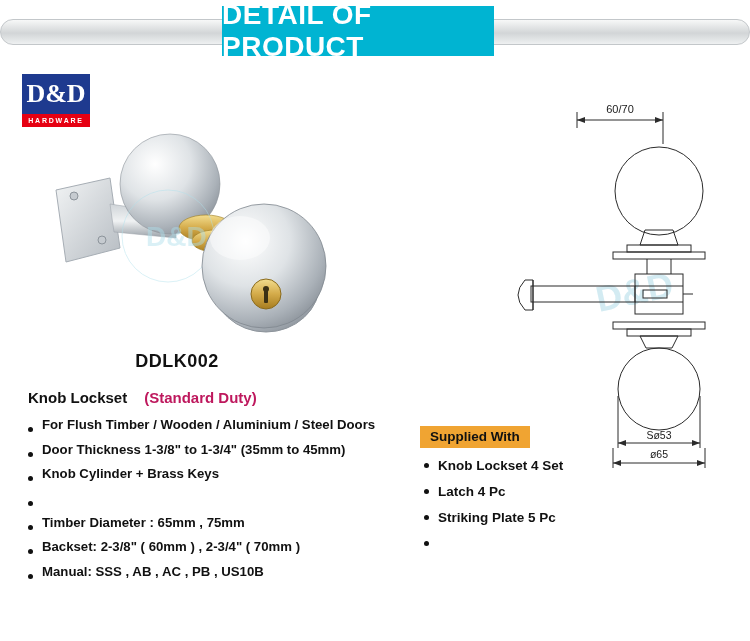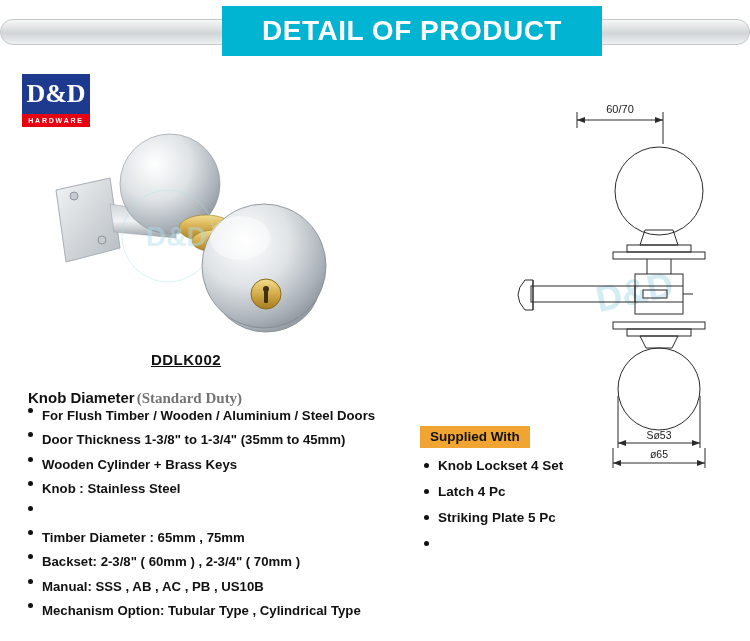--- a/index.html
+++ b/index.html
@@ -4,41 +4,41 @@
 <style>
   html,body { margin:0; padding:0; background:#fff; }
   .page { position:relative; width:750px; height:641px; background:#ffffff;
           font-family:"Liberation Sans", sans-serif; color:#111; overflow:hidden; }
 
   
   .banner-tube { position:absolute; left:0; top:19px; width:750px; height:26px;
                  border-radius:13px; box-sizing:border-box;
                  background:linear-gradient(180deg,#f7f8f8 0%,#d2d5d7 55%,#eef0f1 100%);
                  border:1px solid #c3c7ca; }
-  .title-box { position:absolute; left:222px; top:6px; width:380px; height:50px;
+  .title-box { position:absolute; left:222px; top:6px; width:272px; height:50px;
                background:#00b4d2; display:flex; align-items:center; justify-content:center;
                color:#fff; font-size:28px; font-weight:bold; letter-spacing:.5px; }
 
   
   .logo { position:absolute; left:22px; top:74px; width:68px; }
   .logo-blue { height:40px; background:#1e3a8f; color:#fff; display:flex; align-items:center;
                justify-content:center; font-family:"Liberation Serif", serif; font-weight:bold; font-size:26px; }
   .logo-red { height:13px; background:#e60012; color:#fff; font-size:7px; letter-spacing:1.8px;
               display:flex; align-items:center; justify-content:center; font-weight:bold; }
 
   .photo { position:absolute; left:18px; top:98px; }
-  .model { position:absolute; left:91px; top:351px; width:190px; text-align:center;
-           font-size:15px; font-weight:bold; letter-spacing:.5px;text-decoration:underline; }
+  .model { position:absolute; left:82px; top:351px; width:190px; text-align:center;
+           font-size:18px; font-weight:bold; letter-spacing:.5px; }
 
   .specs-heading { position:absolute; left:28px; top:389px; font-size:15px; font-weight:bold; }
-  .specs-heading .red { color:#737373; margin-left:2px;font-family:Liberation Serif, serif; }
+  .specs-heading .red { color:#be185d; margin-left:17px; }
 
   ul.clean { list-style:none; margin:0; padding:0; }
   .spec-list { position:absolute; left:28px; top:408px; }
-  .spec-list li { display:flex; align-items:flex-start; height:24.4px; font-size:13.2px;
+  .spec-list li { display:flex; align-items:flex-end; height:24.4px; font-size:13.2px;
                   font-weight:bold; white-space:nowrap; }
   .dot { width:5px; height:5px; background:#111; border-radius:50%; margin-right:9px; flex:0 0 auto; }
 
   .drawing { position:absolute; left:487px; top:96px; }
 
   .supplied-title { position:absolute; left:420px; top:426px; background:#f0a432;
                     font-size:13.5px; font-weight:bold; padding:3px 10px 4px; }
   .supplied-list { position:absolute; left:424px; top:452px; }
   .supplied-list li { display:flex; align-items:center; height:26px; font-size:13.5px;
                      font-weight:bold; white-space:nowrap; }
@@ -105,58 +105,50 @@
       <g fill="#3c3114">
         <circle cx="248" cy="191" r="3"></circle>
         <rect x="246" y="191" width="4" height="14" rx="1"></rect>
       </g>
     </g>
   </svg>
 
   <div class="model">DDLK002</div>
 
   <div class="specs-heading">
-    <span>Knob Diameter</span><span class="red">(Standard Duty)</span>
+    <span>Knob Lockset</span><span class="red">(Standard Duty)</span>
   </div>
 
   <ul class="clean spec-list">
     <li>
         <span class="dot"></span>
         <span>For Flush Timber / Wooden / Aluminium / Steel Doors</span>
       </li>
     <li>
         <span class="dot"></span>
         <span>Door Thickness 1-3/8" to 1-3/4" (35mm to 45mm)</span>
       </li>
     <li>
         <span class="dot"></span>
-        <span>Wooden Cylinder + Brass Keys</span>
-      </li>
-    <li>
-        <span class="dot"></span>
-        <span>Knob : Stainless Steel</span>
+        <span>Knob Cylinder + Brass Keys</span>
       </li>
     <li>
         <span class="dot"></span>
       </li>
     <li>
         <span class="dot"></span>
         <span>Timber Diameter : 65mm , 75mm</span>
       </li>
     <li>
         <span class="dot"></span>
         <span>Backset: 2-3/8" ( 60mm ) , 2-3/4" ( 70mm )</span>
       </li>
     <li>
         <span class="dot"></span>
         <span>Manual: SSS , AB , AC , PB , US10B</span>
-      </li>
-    <li>
-        <span class="dot"></span>
-        <span>Mechanism Option: Tubular Type , Cylindrical Type</span>
       </li>
   </ul>
 
   <svg class="drawing" width="258" height="378" viewBox="0 0 258 378">
     <g opacity="0.5">
       <text x="110" y="212" font-size="36" font-weight="bold" fill="#a8d8e6" transform="rotate(-12 130 205)">D&amp;D</text>
     </g>
     <g stroke="#2b2b2b" stroke-width="1" fill="none">
       <g>
         <line x1="90" y1="16" x2="90" y2="32"></line>

